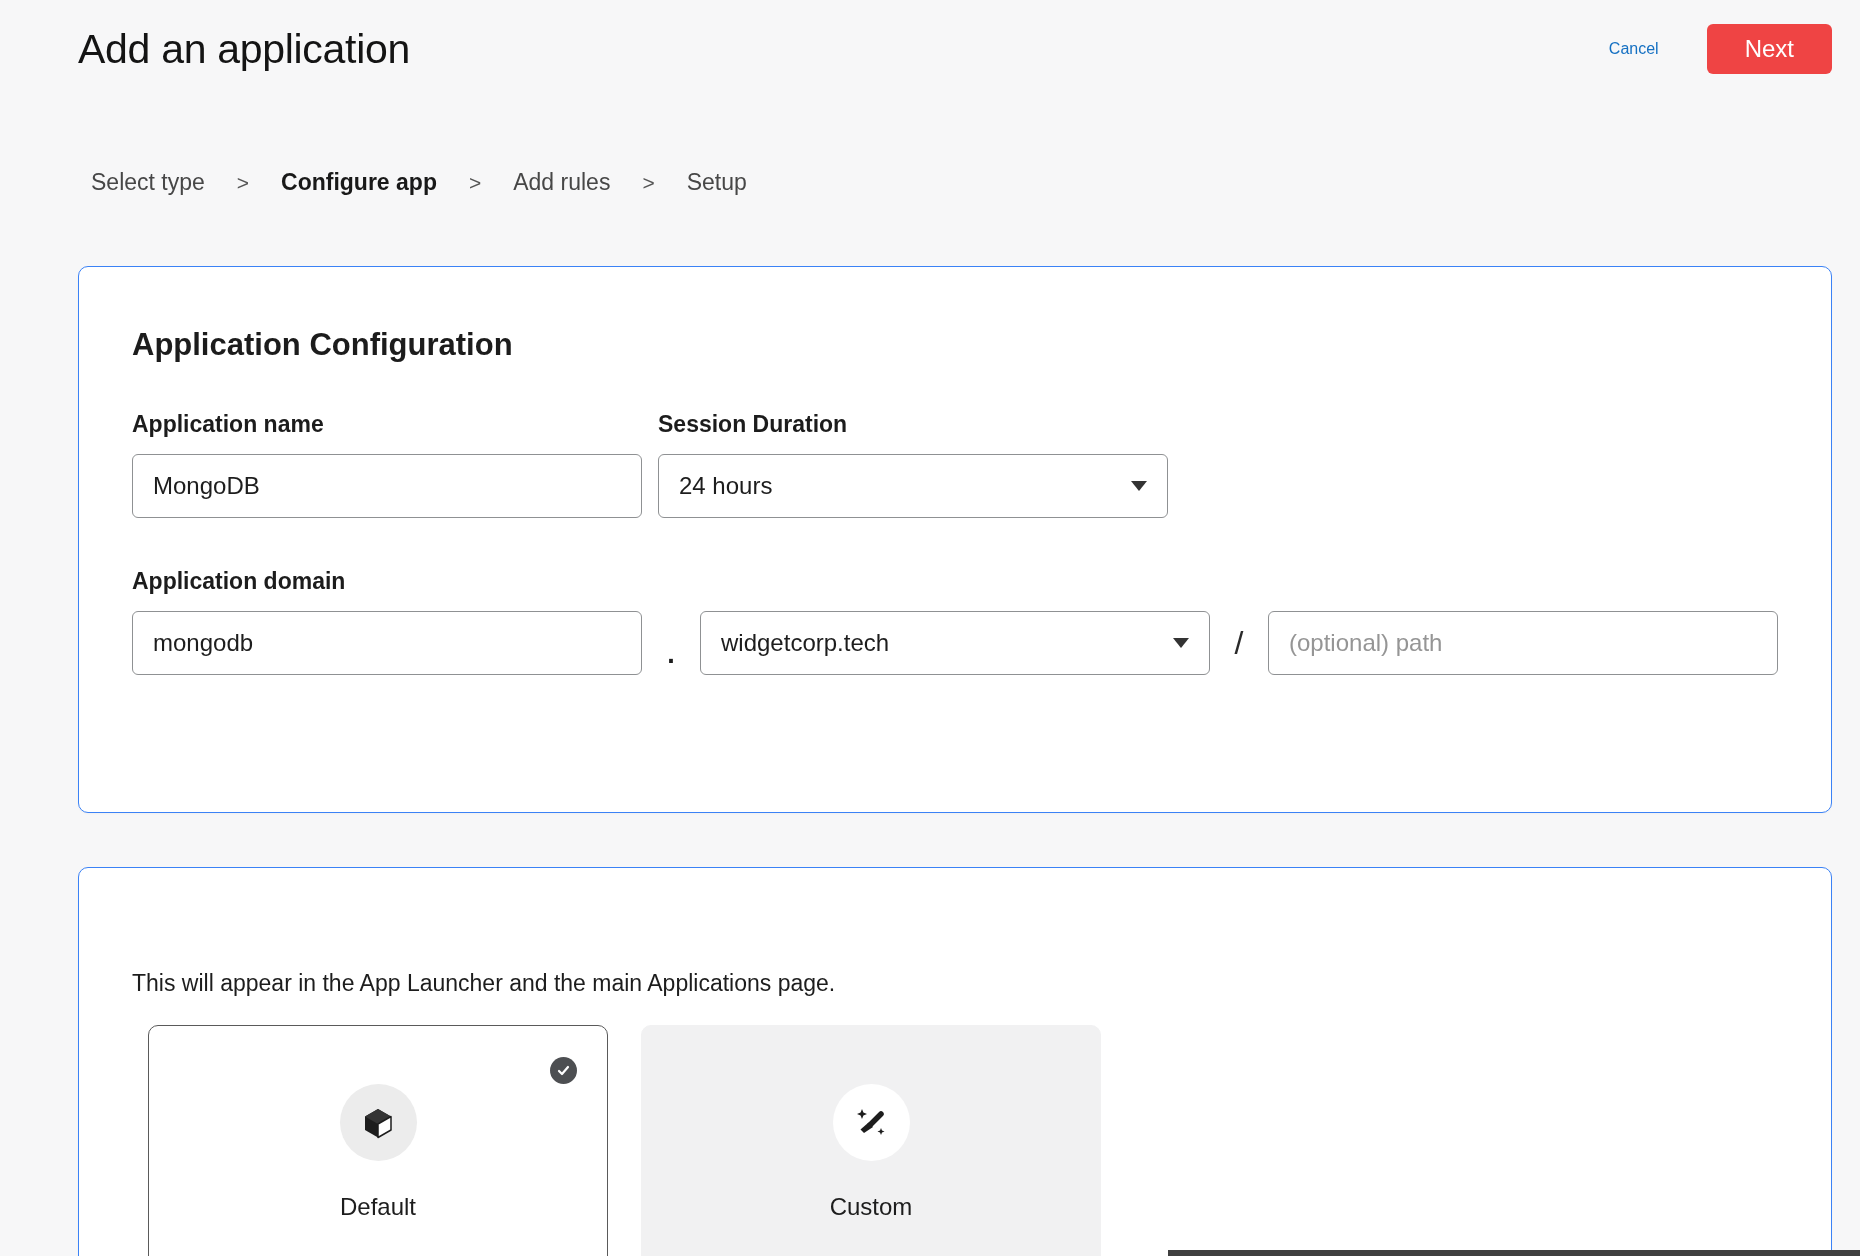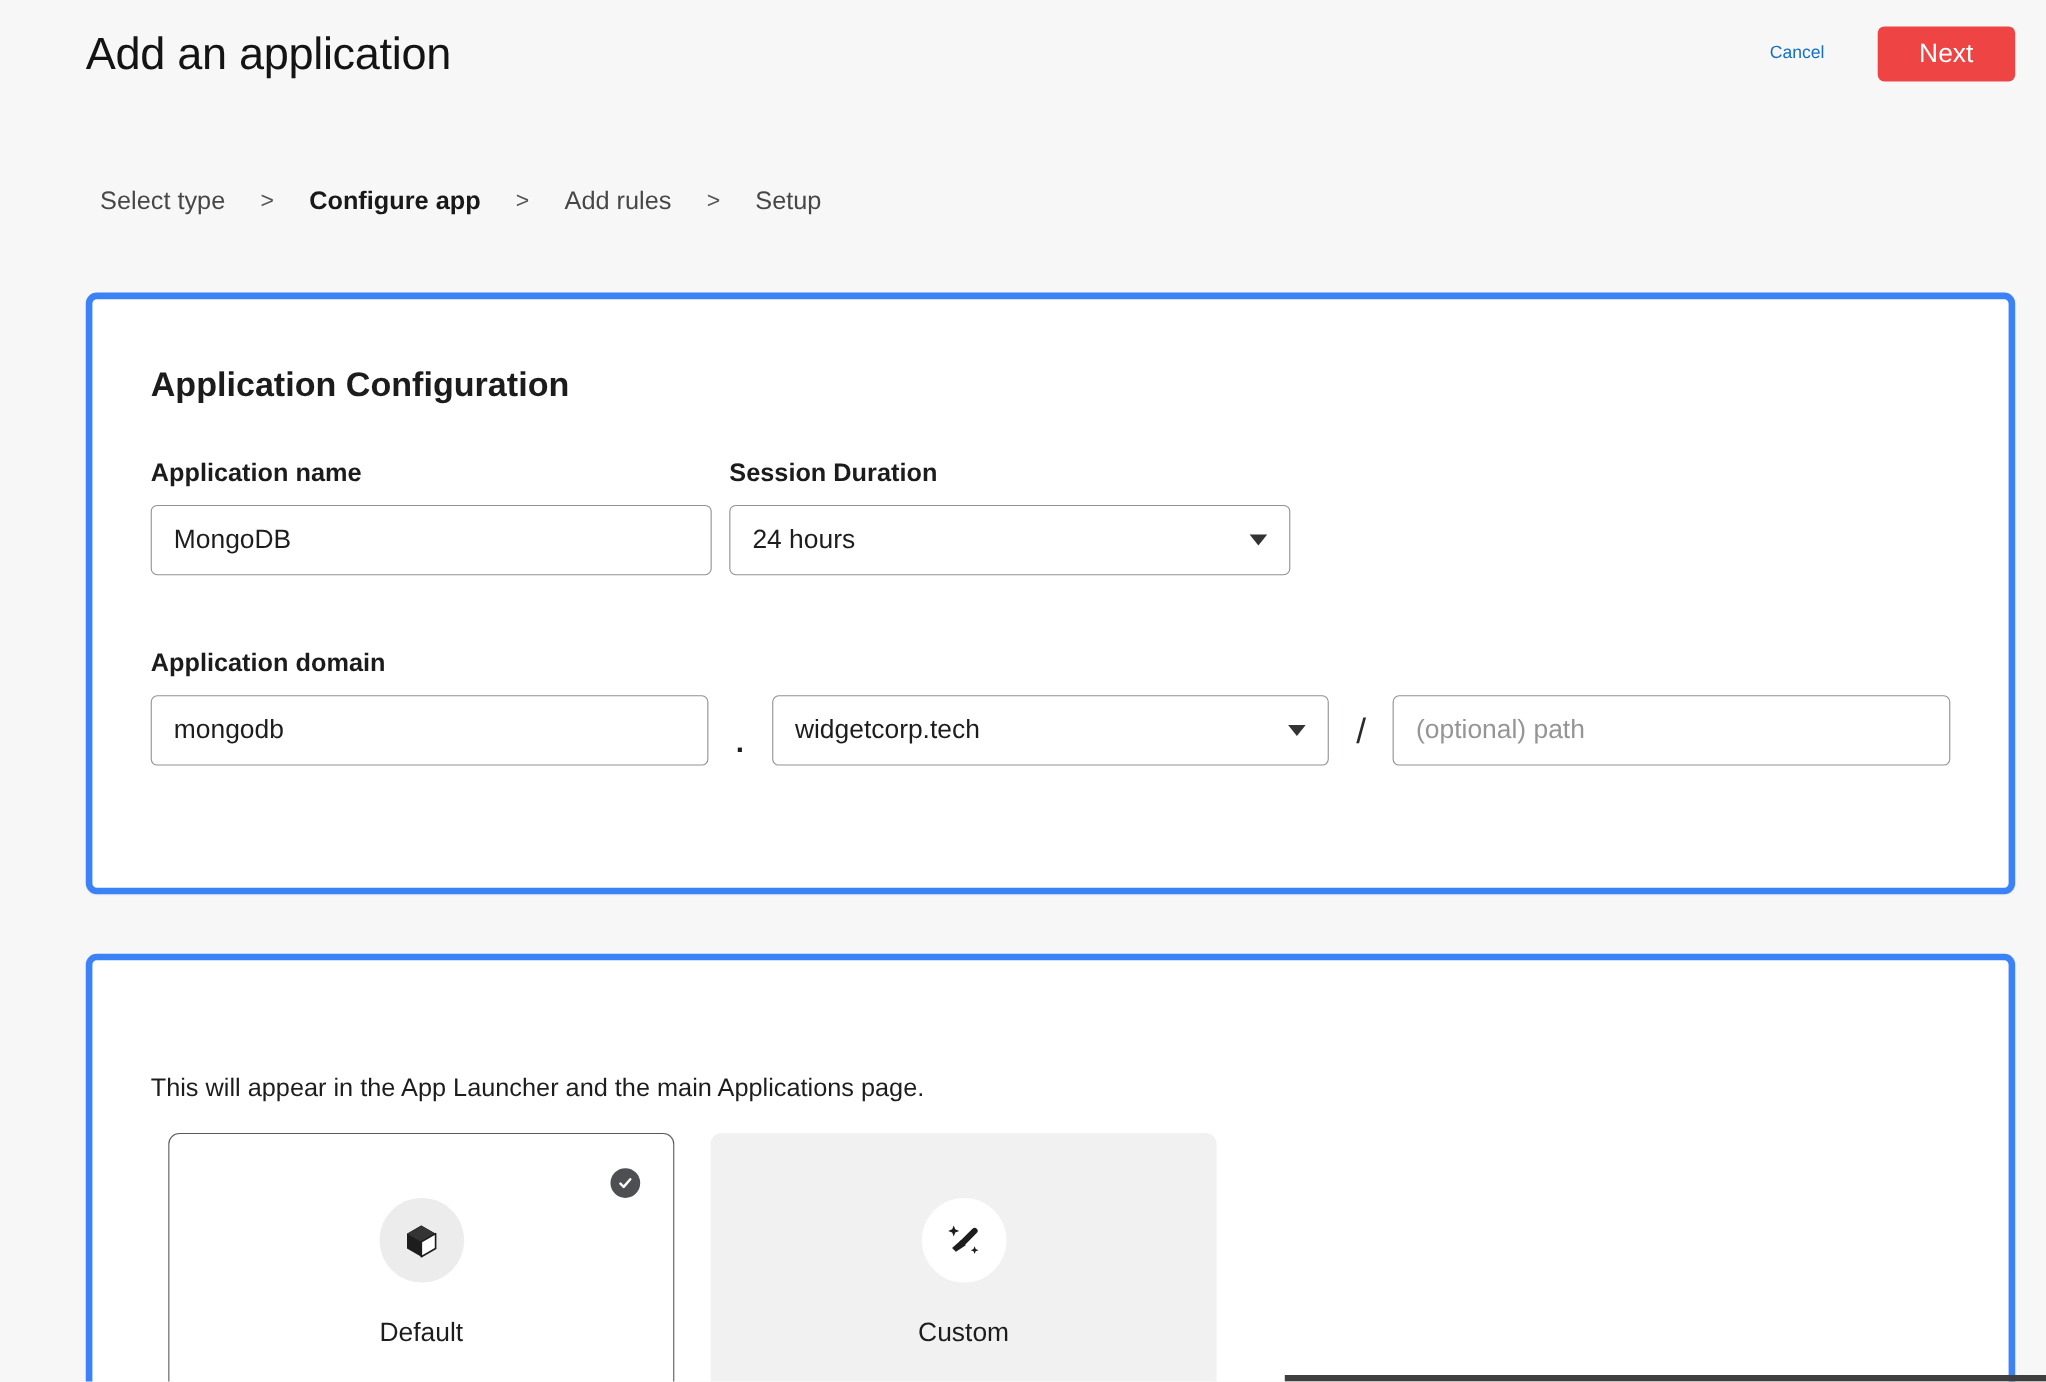--- a/index.html
+++ b/index.html
@@ -21,39 +21,39 @@
     font-family: inherit; padding: 0 38px; height: 50px; border-radius: 6px; cursor: pointer;
   }
 
   
   .breadcrumb { margin: 95px 0 0 13px; display: flex; align-items: center; gap: 32px; font-size: 23px; color: #474747; }
   .breadcrumb .step { cursor: pointer; }
   .breadcrumb .step.active { font-weight: 700; color: #191919; }
   .breadcrumb .sep { color: #555; font-size: 21px; }
 
   
-  .card { margin-top: 70px; background: #fff; border: 6px solid #3b82f6; border-radius: 10px; padding: 60px 53px; box-shadow: 0 1px 2px rgba(0,0,0,0.03); }
+  .card { margin-top: 70px; background: #fff; border: 1px solid #3b82f6; border-radius: 10px; padding: 60px 53px; box-shadow: 0 1px 2px rgba(0,0,0,0.03); }
   .card h2 { margin: 0; font-size: 31px; font-weight: 700; color: #1c1c1c; }
   .config-card { height: 547px; }
 
   .form-row { display: flex; gap: 16px; margin-top: 48px; }
   .field-label { display: block; font-size: 23px; font-weight: 700; margin-bottom: 16px; color: #1c1c1c; }
   .text-input {
     width: 510px; height: 64px; border: 1px solid #8f9193; border-radius: 6px;
     font-size: 24px; font-family: inherit; padding: 0 20px; color: #1d1d1d; background: #fff; outline: none;
   }
   .text-input::placeholder { color: #959595; }
   .select {
     width: 510px; height: 64px; border: 1px solid #8f9193; border-radius: 6px; background: #fff;
     display: flex; align-items: center; justify-content: space-between; padding: 0 20px;
     font-size: 24px; cursor: pointer;
   }
   .chevron { width: 0; height: 0; border-left: 8px solid transparent; border-right: 8px solid transparent; border-top: 10px solid #333; }
 
-  .domain-section { margin-top: 66px; }
+  .domain-section { margin-top: 50px; }
   .domain-row { display: flex; align-items: center; }
   .sep-char { width: 58px; text-align: center; font-size: 30px; color: #1d1d1d; flex: 0 0 auto; }
   .sep-dot { transform: translateY(11px); font-size: 27px; font-weight: 700; }
   .sep-slash { font-size: 32px; color: #2a2a2a; }
 
   
   .logo-card { margin-top: 54px; height: 620px; }
   .logo-desc { font-size: 23px; margin: 42px 0 0; color: #1d1d1d; }
   .logo-options { display: flex; gap: 33px; margin-top: 28px; margin-left: 16px; }
   .logo-tile { width: 460px; height: 340px; border-radius: 10px; position: relative; cursor: pointer; }

